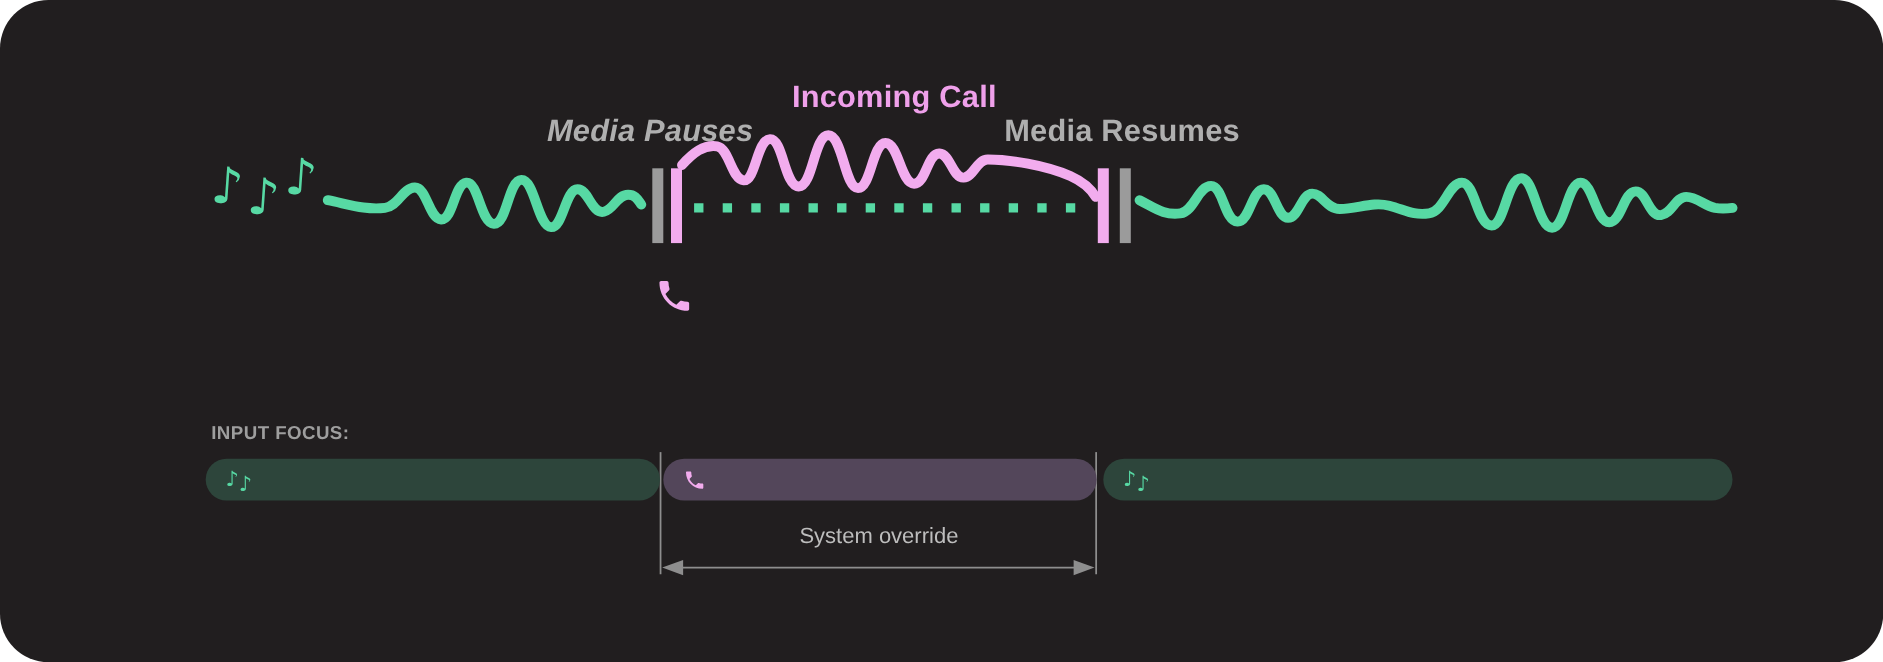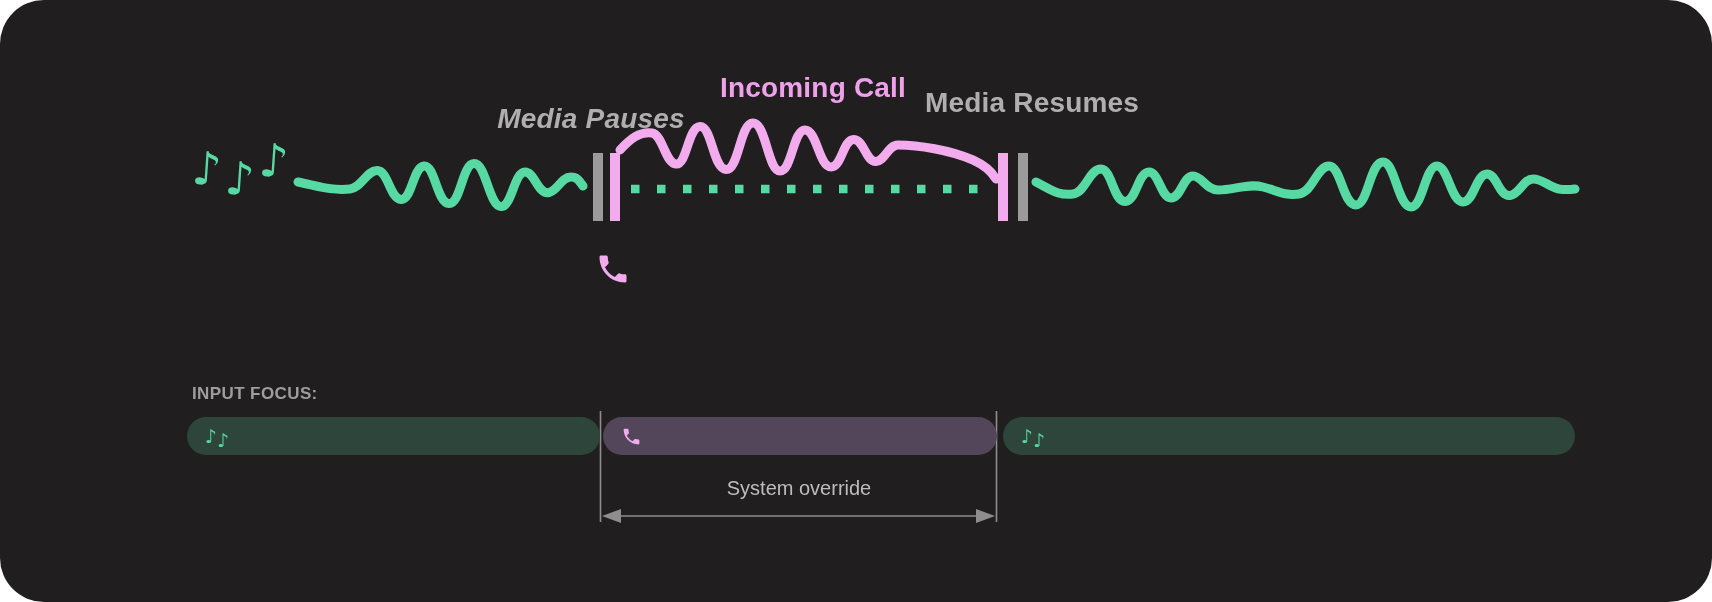--- a/index.html
+++ b/index.html
@@ -55,21 +55,21 @@
     transform:translateX(-50%);white-space:nowrap;
   }
 </style>
 </head>
 <body>
 
 <div class="card">
 
   <div class="abs tl-label" style="left:591px;top:107px;font-style:italic;">Media Pauses</div>
   <div class="abs tl-label pink" style="left:813px;top:76px;">Incoming Call</div>
-  <div class="abs tl-label" style="left:1020px;top:91px;margin-left:12px;">Media Resumes</div>
+  <div class="abs tl-label" style="left:1020px;top:107px;">Media Resumes</div>
 
   <div class="abs notes notes-big" style="left:192px;top:136px;">
     <span class="n1">♪</span>
     <span class="n2">♪</span>
     <span class="n3">♪</span>
   </div>
 
   <svg class="diagram" width="1712" height="602" viewBox="0 0 1712 602">
 
     <path class="wave-media" d="M298,182 C318,186 332,191 350,189 C362,187.5 366,171 377,170.5

